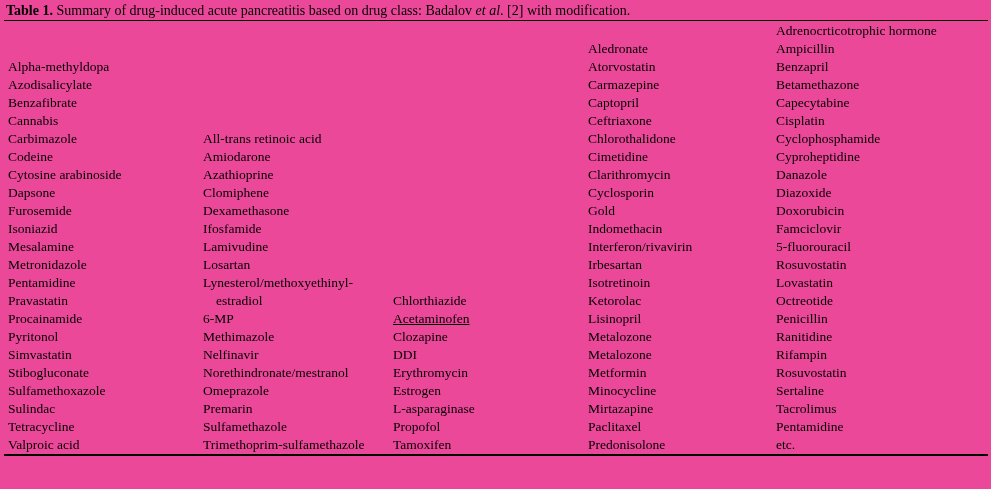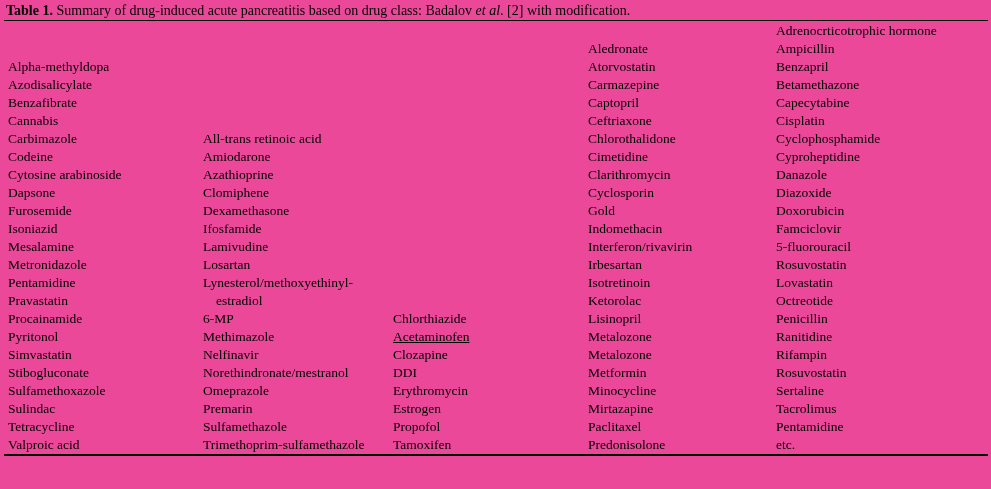--- a/index.html
+++ b/index.html
@@ -116,20 +116,21 @@
           <div class="line">Sulfamethazole</div>
           <div class="line">Trimethoprim-sulfamethazole</div>
         </div>
         <div class="bcol c2">
           <div class="line">Chlorthiazide</div>
           <div class="line underline">Acetaminofen</div>
           <div class="line">Clozapine</div>
           <div class="line">DDI</div>
           <div class="line">Erythromycin</div>
           <div class="line">Estrogen</div>
+          <div class="line">L-asparaginase</div>
           <div class="line">Propofol</div>
           <div class="line">Tamoxifen</div>
         </div>
         <div class="bcol c3">
           <div class="line">Aledronate</div>
           <div class="line">Atorvostatin</div>
           <div class="line">Carmazepine</div>
           <div class="line">Captopril</div>
           <div class="line">Ceftriaxone</div>
           <div class="line">Chlorothalidone</div>

